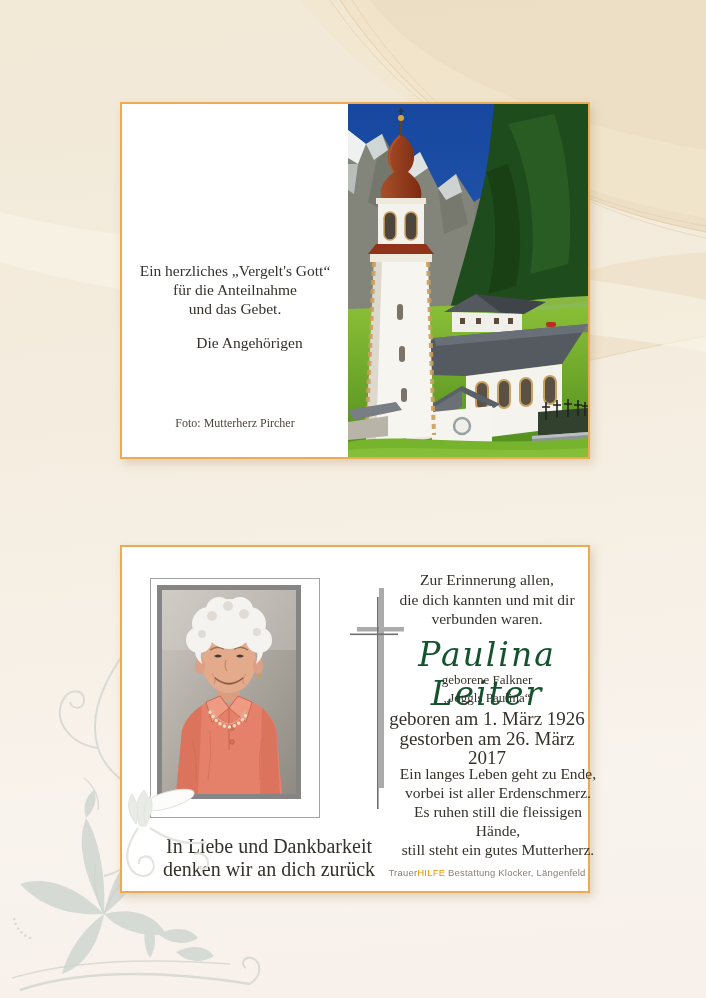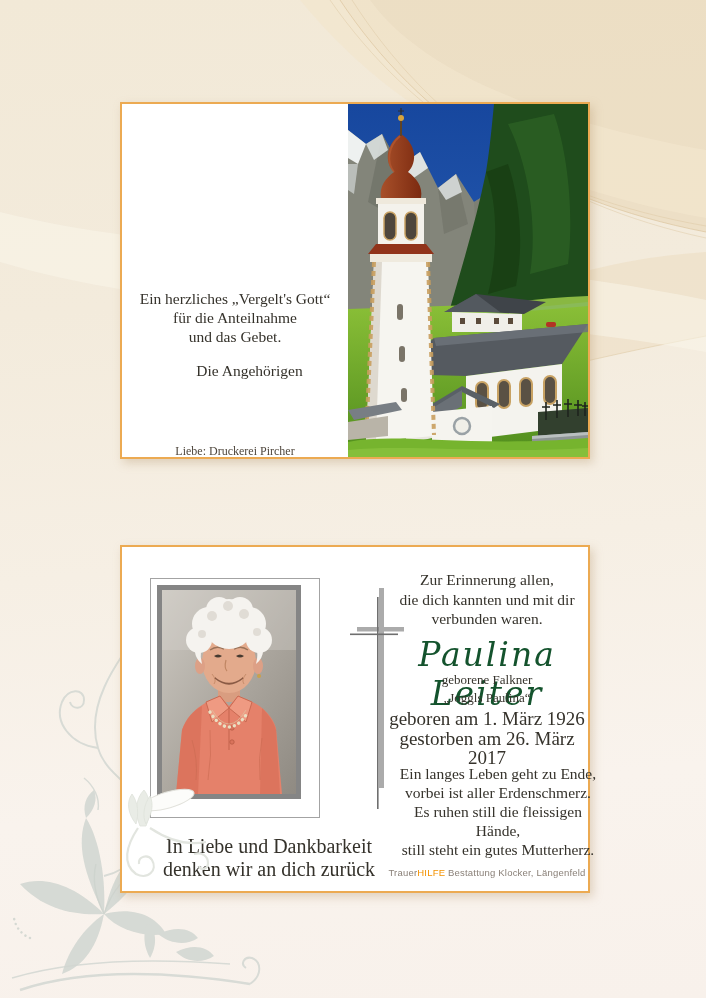--- a/index.html
+++ b/index.html
@@ -9,21 +9,21 @@
     font-family:"Liberation Serif", serif;color:#3b372f;
   }
   .bg-layer{position:absolute;left:0;top:0;pointer-events:none;}
   .card{
     position:absolute;background:#fff;border:2px solid #ecaa52;
     box-shadow:3px 4px 9px rgba(185,155,115,.38);
   }
   #card-top{left:120px;top:102px;width:466px;height:353px;}
   #card-bottom{left:120px;top:545px;width:466px;height:344px;}
   
-  .left-panel{position:absolute;left:0;top:0;width:226px;height:100%;margin-top:28px;}
+  .left-panel{position:absolute;left:0;top:0;width:226px;height:100%;}
   .thanks-block{position:absolute;left:0;top:157px;width:226px;text-align:center;
     font-size:15.5px;line-height:19px;color:#35322b;}
   .signature{position:absolute;left:0;top:230px;width:255px;text-align:center;
     font-size:15.5px;color:#35322b;}
   .photo-credit{position:absolute;left:0;top:312px;width:226px;text-align:center;
     font-size:12px;color:#4e463c;}
   .church-photo{position:absolute;right:0;top:0;width:240px;height:353px;}
   
   .portrait-frame-outer{position:absolute;left:28px;top:31px;width:156px;height:226px;
     border:1px solid #a3a3a3;padding:6px;background:#fff;}
@@ -87,21 +87,21 @@
 </svg>
 
 <div class="card" id="card-top">
   <div class="left-panel">
     <div class="thanks-block">
       <div>Ein herzliches „Vergelt's Gott“</div>
       <div>für die Anteilnahme</div>
       <div>und das Gebet.</div>
     </div>
     <div class="signature">Die Angehörigen</div>
-    <div class="photo-credit">Liebe: Druckerei Pircher</div>
+    <div class="photo-credit">Foto: Mutterherz Pircher</div>
   </div>
 
   <div class="church-photo">
     <svg width="240" height="353" viewBox="0 0 240 353">
       <defs>
         <linearGradient id="skyg" x1="0" y1="0" x2="0" y2="1">
           <stop offset="0" stop-color="#17479e"></stop>
             <stop offset="1" stop-color="#2f68bd"></stop>
         </linearGradient>
         <linearGradient id="mg" x1="0" y1="0" x2="0" y2="1">

